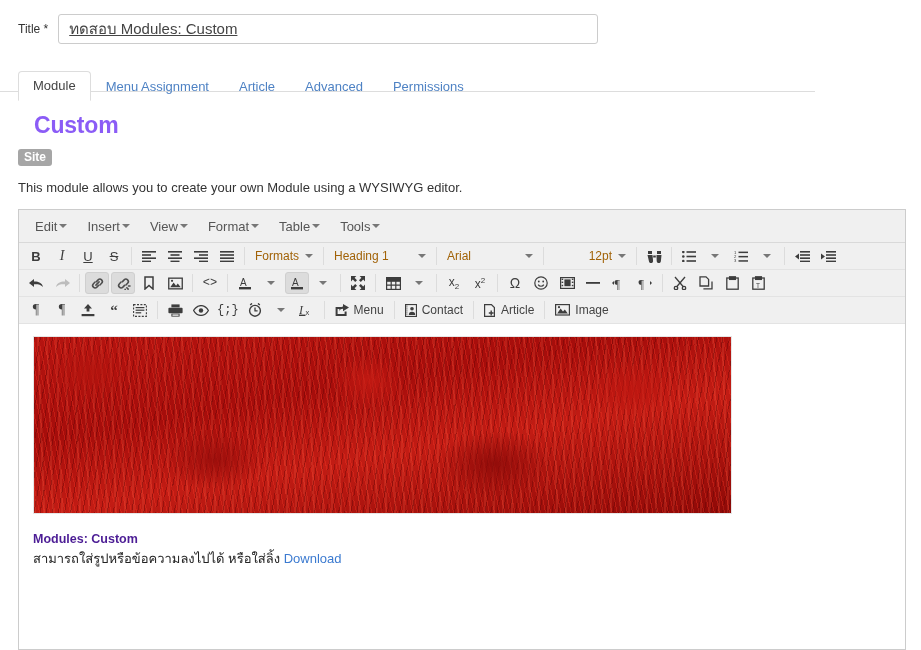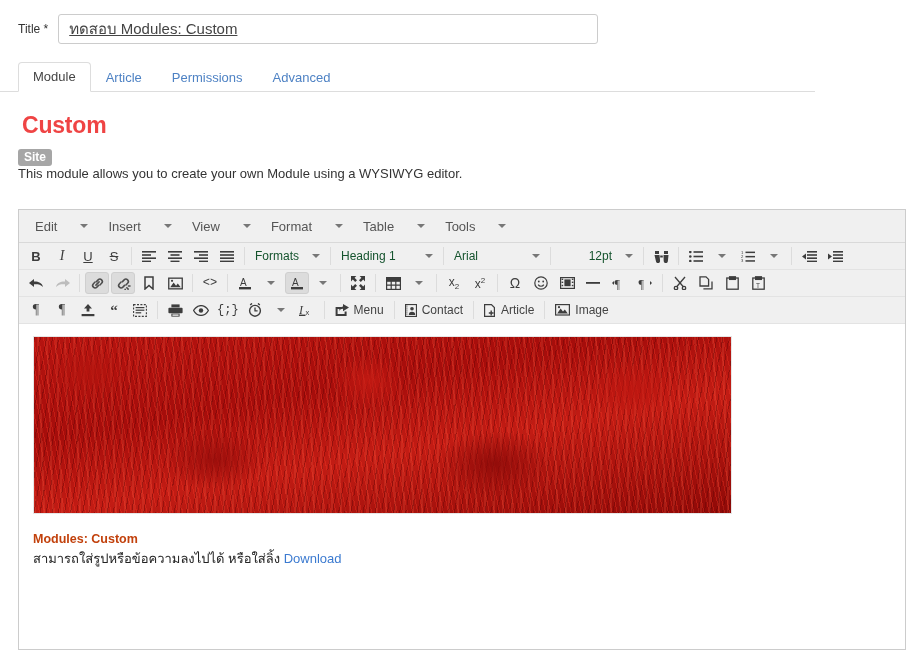--- a/index.html
+++ b/index.html
@@ -37,63 +37,63 @@
     height: 29px;
     border-bottom: 1px solid #dddddd;
     display: flex; align-items: flex-end;
   }
   .tab {
     font-size: 13px; color: #4e82c4;
     padding: 6px 14px 7px 14px;
     border: 1px solid transparent;
     border-bottom: none;
     border-radius: 4px 4px 0 0;
-    cursor: pointer; position: relative; top: 1px;
+    cursor: pointer; position: relative; top: 10px;
     white-space: nowrap;
   }
   .tab.active {
     color: #444; background: #ffffff;
     border-color: #dddddd;
     border-bottom: 1px solid #ffffff;
   }
 
   
   .head-block { padding: 20px 0 0 18px; }
   .mod-title {
-    font-size: 23px; font-weight: bold; color: #ef4444;
-    margin: 0 0 0 4px; letter-spacing: -0.2px;
+    font-size: 23px; font-weight: bold; color: #8b5cf6;
+    margin: 0 0 0 16px; letter-spacing: -0.2px;
   }
   .badge {
     display: inline-block; margin-top: 10px;
     background: #a6a6a6; color: #ffffff;
     font-size: 12px; font-weight: bold;
     padding: 2px 6px 3px 6px; border-radius: 3px;
     line-height: 1;
   }
   .mod-desc {
-    font-size: 13px; color: #333;
+    margin-top: 14px; font-size: 13px; color: #333;
   }
 
   
   .editor {
     position: absolute; left: 18px; top: 209px;
     width: 888px; height: 441px;
     box-sizing: border-box;
     border: 1px solid #cccccc;
     background: #ffffff;
   }
   .menubar {
     height: 32px; background: #f0f0f0;
     border-bottom: 1px solid #d9d9d9;
     display: flex; align-items: center;
     padding-left: 6px;
   }
   .menuitem {
     font-size: 13px; color: #555; padding: 4px 10px;
-    cursor: pointer; display: flex; align-items: center; gap: 23px;
+    cursor: pointer; display: flex; align-items: center; gap: 2px;
   }
   .caret {
     width: 0; height: 0; display: inline-block;
     border-left: 4px solid transparent;
     border-right: 4px solid transparent;
     border-top: 4px solid #777;
   }
 
   .tbrow {
     background: #f0f0f0;
@@ -106,22 +106,22 @@
     min-width: 24px; height: 22px;
     display: flex; align-items: center; justify-content: center;
     margin: 0 1px; cursor: pointer; border-radius: 3px;
     color: #3d3d3d; font-size: 13px;
     padding: 0 2px; box-sizing: border-box;
   }
   .btn.pressed { background: #dcdcdc; border: 1px solid #cfcfcf; }
   .btn.dim { color: #bbbbbb; }
   .sep { width: 1px; height: 18px; background: #dcdcdc; margin: 0 4px; }
   .dd {
-    display: flex; align-items: center; gap: 13px;
-    font-size: 12px; color: #14532d; padding: 0 6px;
+    display: flex; align-items: center; gap: 6px;
+    font-size: 12px; color: #a16207; padding: 0 6px;
     height: 22px; cursor: pointer; white-space: nowrap;
   }
   .dd.wide { width: 92px; justify-content: space-between; }
   .dd.wide2 { width: 86px; justify-content: space-between; }
   .dd.wide3 { width: 72px; justify-content: flex-end; }
   .lbl-btn {
     display: flex; align-items: center; gap: 5px;
     font-size: 12px; color: #444; padding: 0 6px;
     height: 22px; cursor: pointer;
   }
@@ -144,42 +144,43 @@
       radial-gradient(ellipse 55px 38px at 48% 25%, rgba(200,28,20,.8), rgba(0,0,0,0) 70%),
       radial-gradient(ellipse 80px 50px at 66% 72%, rgba(140,10,8,.85), rgba(0,0,0,0) 70%),
       radial-gradient(ellipse 60px 42px at 86% 30%, rgba(190,22,16,.8), rgba(0,0,0,0) 70%),
       repeating-linear-gradient(78deg, rgba(255,60,40,.30) 0px, rgba(255,60,40,.30) 1px, rgba(0,0,0,0) 1px, rgba(0,0,0,0) 5px),
       repeating-linear-gradient(100deg, rgba(95,6,5,.40) 0px, rgba(95,6,5,.40) 1px, rgba(0,0,0,0) 1px, rgba(0,0,0,0) 6px),
       repeating-linear-gradient(88deg, rgba(255,110,80,.18) 0px, rgba(255,110,80,.18) 2px, rgba(0,0,0,0) 2px, rgba(0,0,0,0) 9px),
       linear-gradient(170deg, #b51410 0%, #a50d0b 35%, #c21c14 60%, #8e0907 100%);
     box-sizing: border-box;
   }
   .cap {
-    margin-top: 18px; font-size: 12.5px; font-weight: bold; color: #c2410c;
+    margin-top: 18px; font-size: 12.5px; font-weight: bold; color: #4c1d95;
   }
   .para {
     margin-top: 2px; font-size: 13px; color: #222;
   }
   .link { color: #3b7ad0; cursor: pointer; }
 </style>
 </head>
 <body>
 
 <div class="page">
 
   <div class="title-row">
     <span class="title-label">Title *</span>
     <input class="title-input" type="text" value="ทดสอบ Modules: Custom" style="">
   </div>
 
   <div class="tabs">
     <div class="tab active">Module</div>
+    <div class="tab">Menu Assignment</div>
     <div class="tab">Article</div>
+    <div class="tab">Advanced</div>
     <div class="tab">Permissions</div>
-    <div class="tab">Advanced</div>
   </div>
 
   <div class="head-block">
     <div class="mod-title">Custom</div>
     <div class="badge">Site</div>
     <div class="mod-desc">This module allows you to create your own Module using a WYSIWYG editor.</div>
   </div>
 
   <div class="editor">
 

